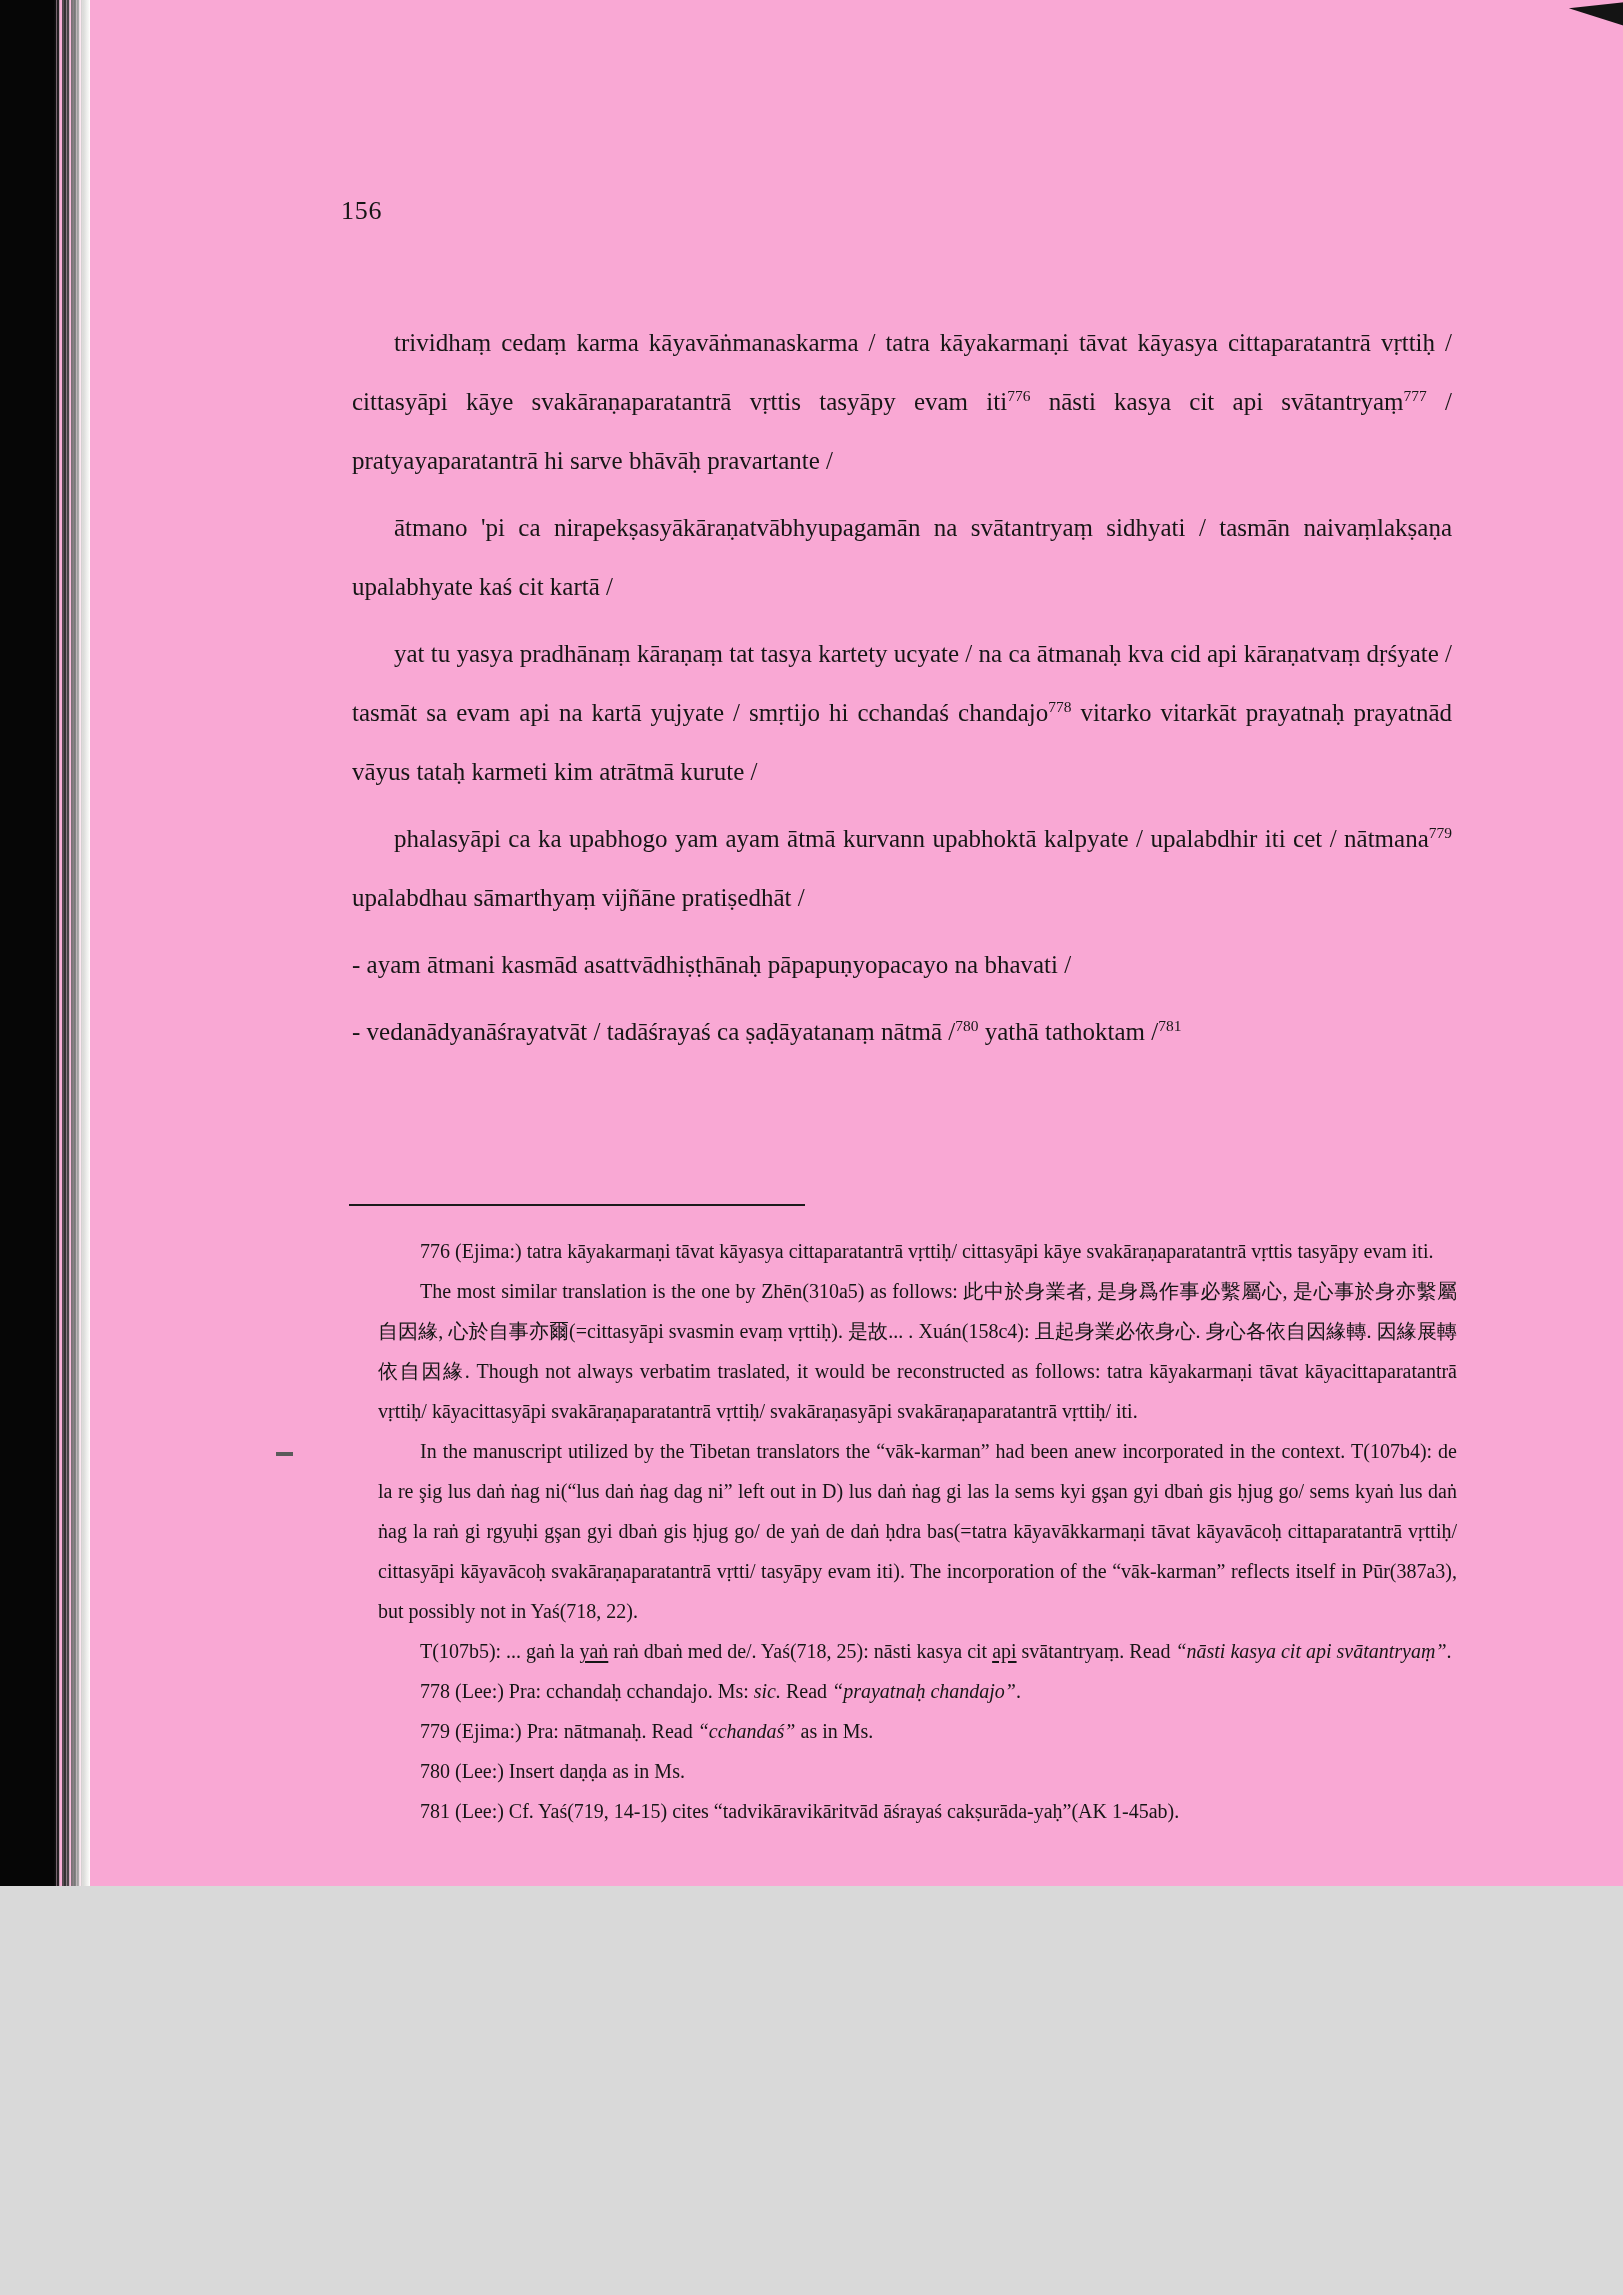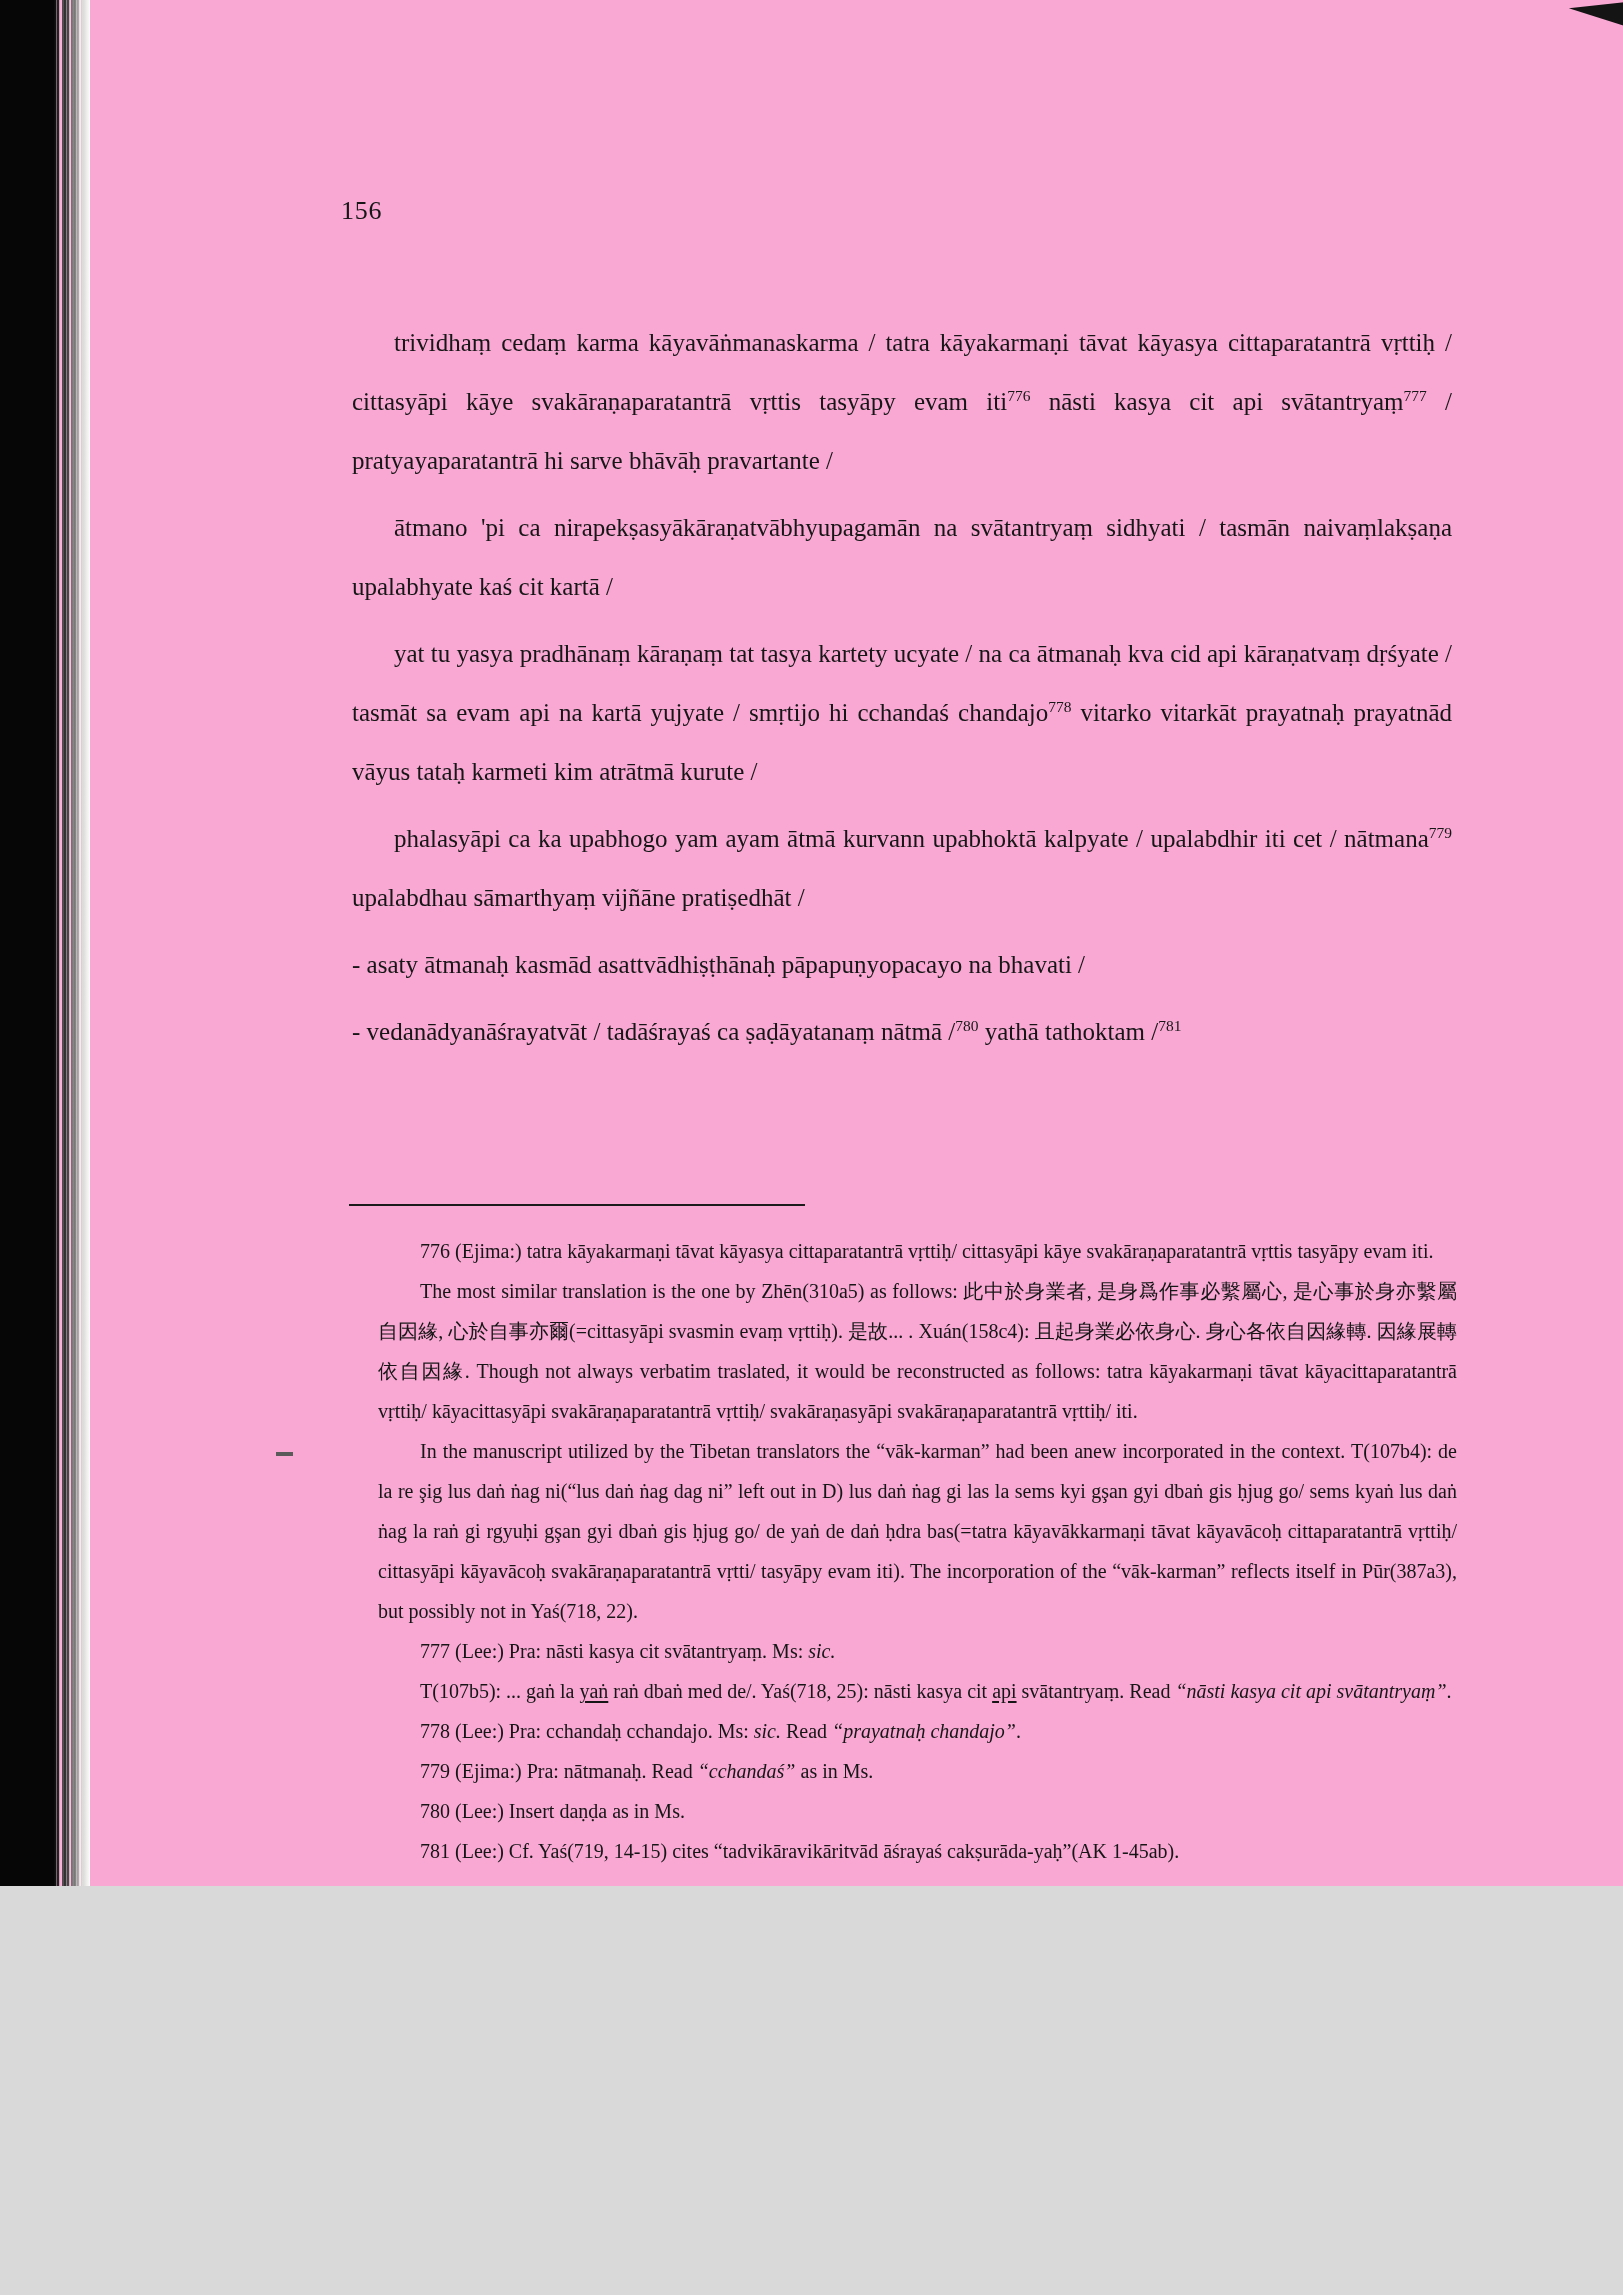--- a/index.html
+++ b/index.html
@@ -81,31 +81,30 @@
   <div class="binding-streaks"></div>
   <div class="corner-mark"></div>
 
   <div class="page-number">156</div>
 
   <div class="body-text" id="body-text">
       <p class="indent"><span>trividhaṃ cedaṃ karma kāyavāṅmanaskarma / tatra kāyakarmaṇi tāvat kāyasya cittaparatantrā vṛttiḥ /  cittasyāpi kāye svakāraṇaparatantrā vṛttis tasyāpy evam iti</span><sup>776</sup><span> nāsti kasya cit api svātantryaṃ</span><sup>777</sup><span> / pratyayaparatantrā hi sarve bhāvāḥ pravartante /</span></p>
       <p class="indent"><span>ātmano 'pi ca nirapekṣasyākāraṇatvābhyupagamān na svātantryaṃ sidhyati / tasmān naivaṃlakṣaṇa upalabhyate kaś cit kartā /</span></p>
       <p class="indent"><span>yat tu yasya pradhānaṃ kāraṇaṃ tat tasya kartety ucyate / na ca ātmanaḥ kva cid api kāraṇatvaṃ dṛśyate / tasmāt sa evam api na kartā yujyate / smṛtijo hi cchandaś chandajo</span><sup>778</sup><span> vitarko vitarkāt prayatnaḥ prayatnād vāyus tataḥ karmeti kim atrātmā kurute /</span></p>
       <p class="indent"><span>phalasyāpi ca ka upabhogo yam ayam ātmā kurvann upabhoktā kalpyate / upalabdhir iti cet / nātmana</span><sup>779</sup><span> upalabdhau sāmarthyaṃ vijñāne pratiṣedhāt /</span></p>
-      <p><span>- asaty ātmanaḥ kasmād asattvādhiṣṭhānaḥ pāpapuṇyopacayo na bhavati /</span></p>
+      <p><span>- ayam ātmani kasmād asattvādhiṣṭhānaḥ pāpapuṇyopacayo na bhavati /</span></p>
       <p><span>- vedanādyanāśrayatvāt / tadāśrayaś ca ṣaḍāyatanaṃ nātmā /</span><sup>780</sup><span> yathā tathoktam /</span><sup>781</sup></p>
     </div>
 
   <div class="footnote-rule"></div>
 
   <div class="footnotes" id="footnotes">
       <p class="indent"><span>776 (Ejima:) tatra kāyakarmaṇi tāvat kāyasya cittaparatantrā vṛttiḥ/ cittasyāpi kāye svakāraṇaparatantrā vṛttis tasyāpy evam iti.</span></p>
       <p class="indent"><span>The most similar translation is the one by Zhēn(310a5) as follows: 此中於身業者, 是身爲作事必繫屬心, 是心事於身亦繫屬自因緣, 心於自事亦爾(=cittasyāpi svasmin evaṃ vṛttiḥ). 是故... . Xuán(158c4): 且起身業必依身心. 身心各依自因緣轉. 因緣展轉依自因緣. Though not always verbatim traslated, it would be reconstructed as follows: tatra kāyakarmaṇi tāvat kāyacittaparatantrā vṛttiḥ/ kāyacittasyāpi svakāraṇaparatantrā vṛttiḥ/ svakāraṇasyāpi svakāraṇaparatantrā vṛttiḥ/ iti.</span></p>
       <p class="indent"><span>In the manuscript utilized by the Tibetan translators the “vāk-karman” had been anew incorporated in the context. T(107b4): de la re şig lus daṅ ṅag ni(“lus daṅ ṅag dag ni” left out in D) lus daṅ ṅag gi las la sems kyi gşan gyi dbaṅ gis ḥjug go/ sems kyaṅ lus daṅ ṅag la raṅ gi rgyuḥi gşan gyi dbaṅ gis ḥjug go/ de yaṅ de daṅ ḥdra bas(=tatra kāyavākkarmaṇi tāvat kāyavācoḥ cittaparatantrā vṛttiḥ/ cittasyāpi kāyavācoḥ svakāraṇaparatantrā vṛtti/ tasyāpy evam iti). The incorporation of the “vāk-karman” reflects itself in Pūr(387a3), but possibly not in Yaś(718, 22).</span></p>
-      <p class="indent"><span>777 (Lee:) Pra: nāsti kasya cit svātantryaṃ. Ms: </span><span class="it">sic.</span></p>
       <p class="indent"><span>T(107b5): ... gaṅ la </span><span class="ul">yaṅ</span><span> raṅ dbaṅ med de/. Yaś(718, 25): nāsti kasya cit </span><span class="ul">api</span><span> svātantryaṃ. Read </span><span class="it">“nāsti kasya cit api svātantryaṃ”</span><span>.</span></p>
       <p class="indent"><span>778 (Lee:) Pra: cchandaḥ cchandajo. Ms: </span><span class="it">sic.</span><span> Read </span><span class="it">“prayatnaḥ chandajo”</span><span>.</span></p>
       <p class="indent"><span>779 (Ejima:) Pra: nātmanaḥ. Read </span><span class="it">“cchandaś”</span><span> as in Ms.</span></p>
       <p class="indent"><span>780 (Lee:) Insert daṇḍa as in Ms.</span></p>
       <p class="indent"><span>781 (Lee:) Cf. Yaś(719, 14-15) cites “tadvikāravikāritvād āśrayaś cakṣurāda-yaḥ”(AK 1-45ab).</span></p>
     </div>
 
   <div class="margin-mark"></div>
   <div class="bottom-dot"></div>
 </div>

